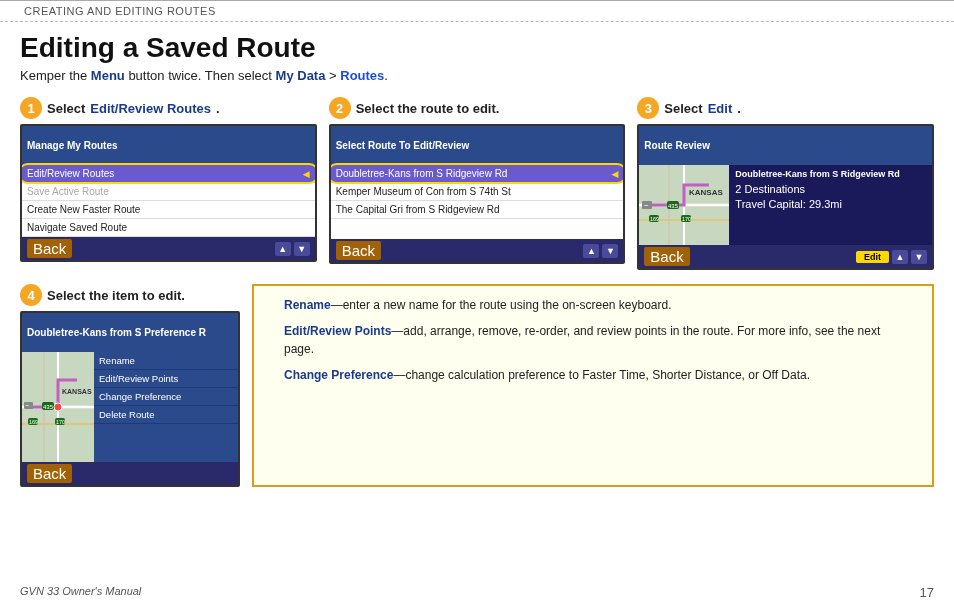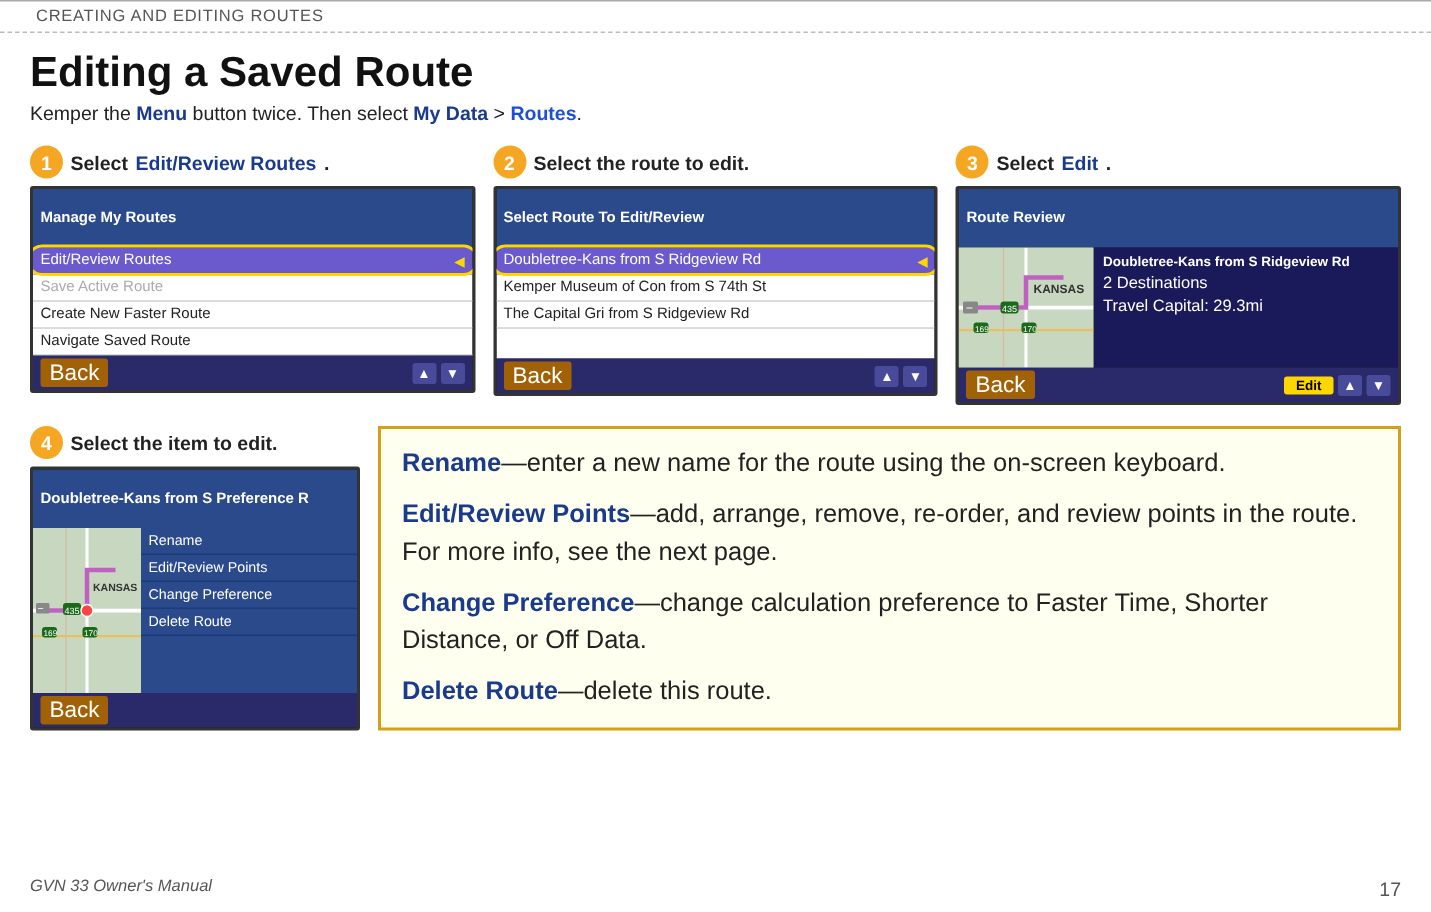--- a/index.html
+++ b/index.html
@@ -261,22 +261,22 @@
       font-size: 9.5px;
       color: #fff;
       border-bottom: 1px solid #1a3a7c;
     }
 
     
     .info-box {
       flex: 1;
       border: 2px solid #d4a017;
       background: #fffff0;
-      padding: 10px 14px;
-      font-size: 17px;
+      padding: 10px 30px;
+      font-size: 12px;
       line-height: 1.5;
     }
 
     .info-box p {
       margin-bottom: 8px;
     }
 
     .info-box p:last-child {
       margin-bottom: 0;
     }
@@ -495,23 +495,20 @@
     <div class="info-box">
       <p>
         <span class="info-term">Rename</span><span>—enter a new name for the route using the on-screen keyboard.</span>
       </p>
       <p>
         <span class="info-term">Edit/Review Points</span><span>—add, arrange, remove, re-order, and review points in the route. For more info, see the next page.</span>
       </p>
       <p>
         <span class="info-term">Change Preference</span><span>—change calculation preference to Faster Time, Shorter Distance, or Off Data.</span>
       </p>
-      <p>
-        <span class="info-term">Delete Route</span><span>—delete this route.</span>
-      </p>
     </div>
   </div>
 
 </div>
 
 <div class="footer">
   <span>GVN 33 Owner's Manual</span>
   <span class="footer-right">17</span>
 </div>
 

